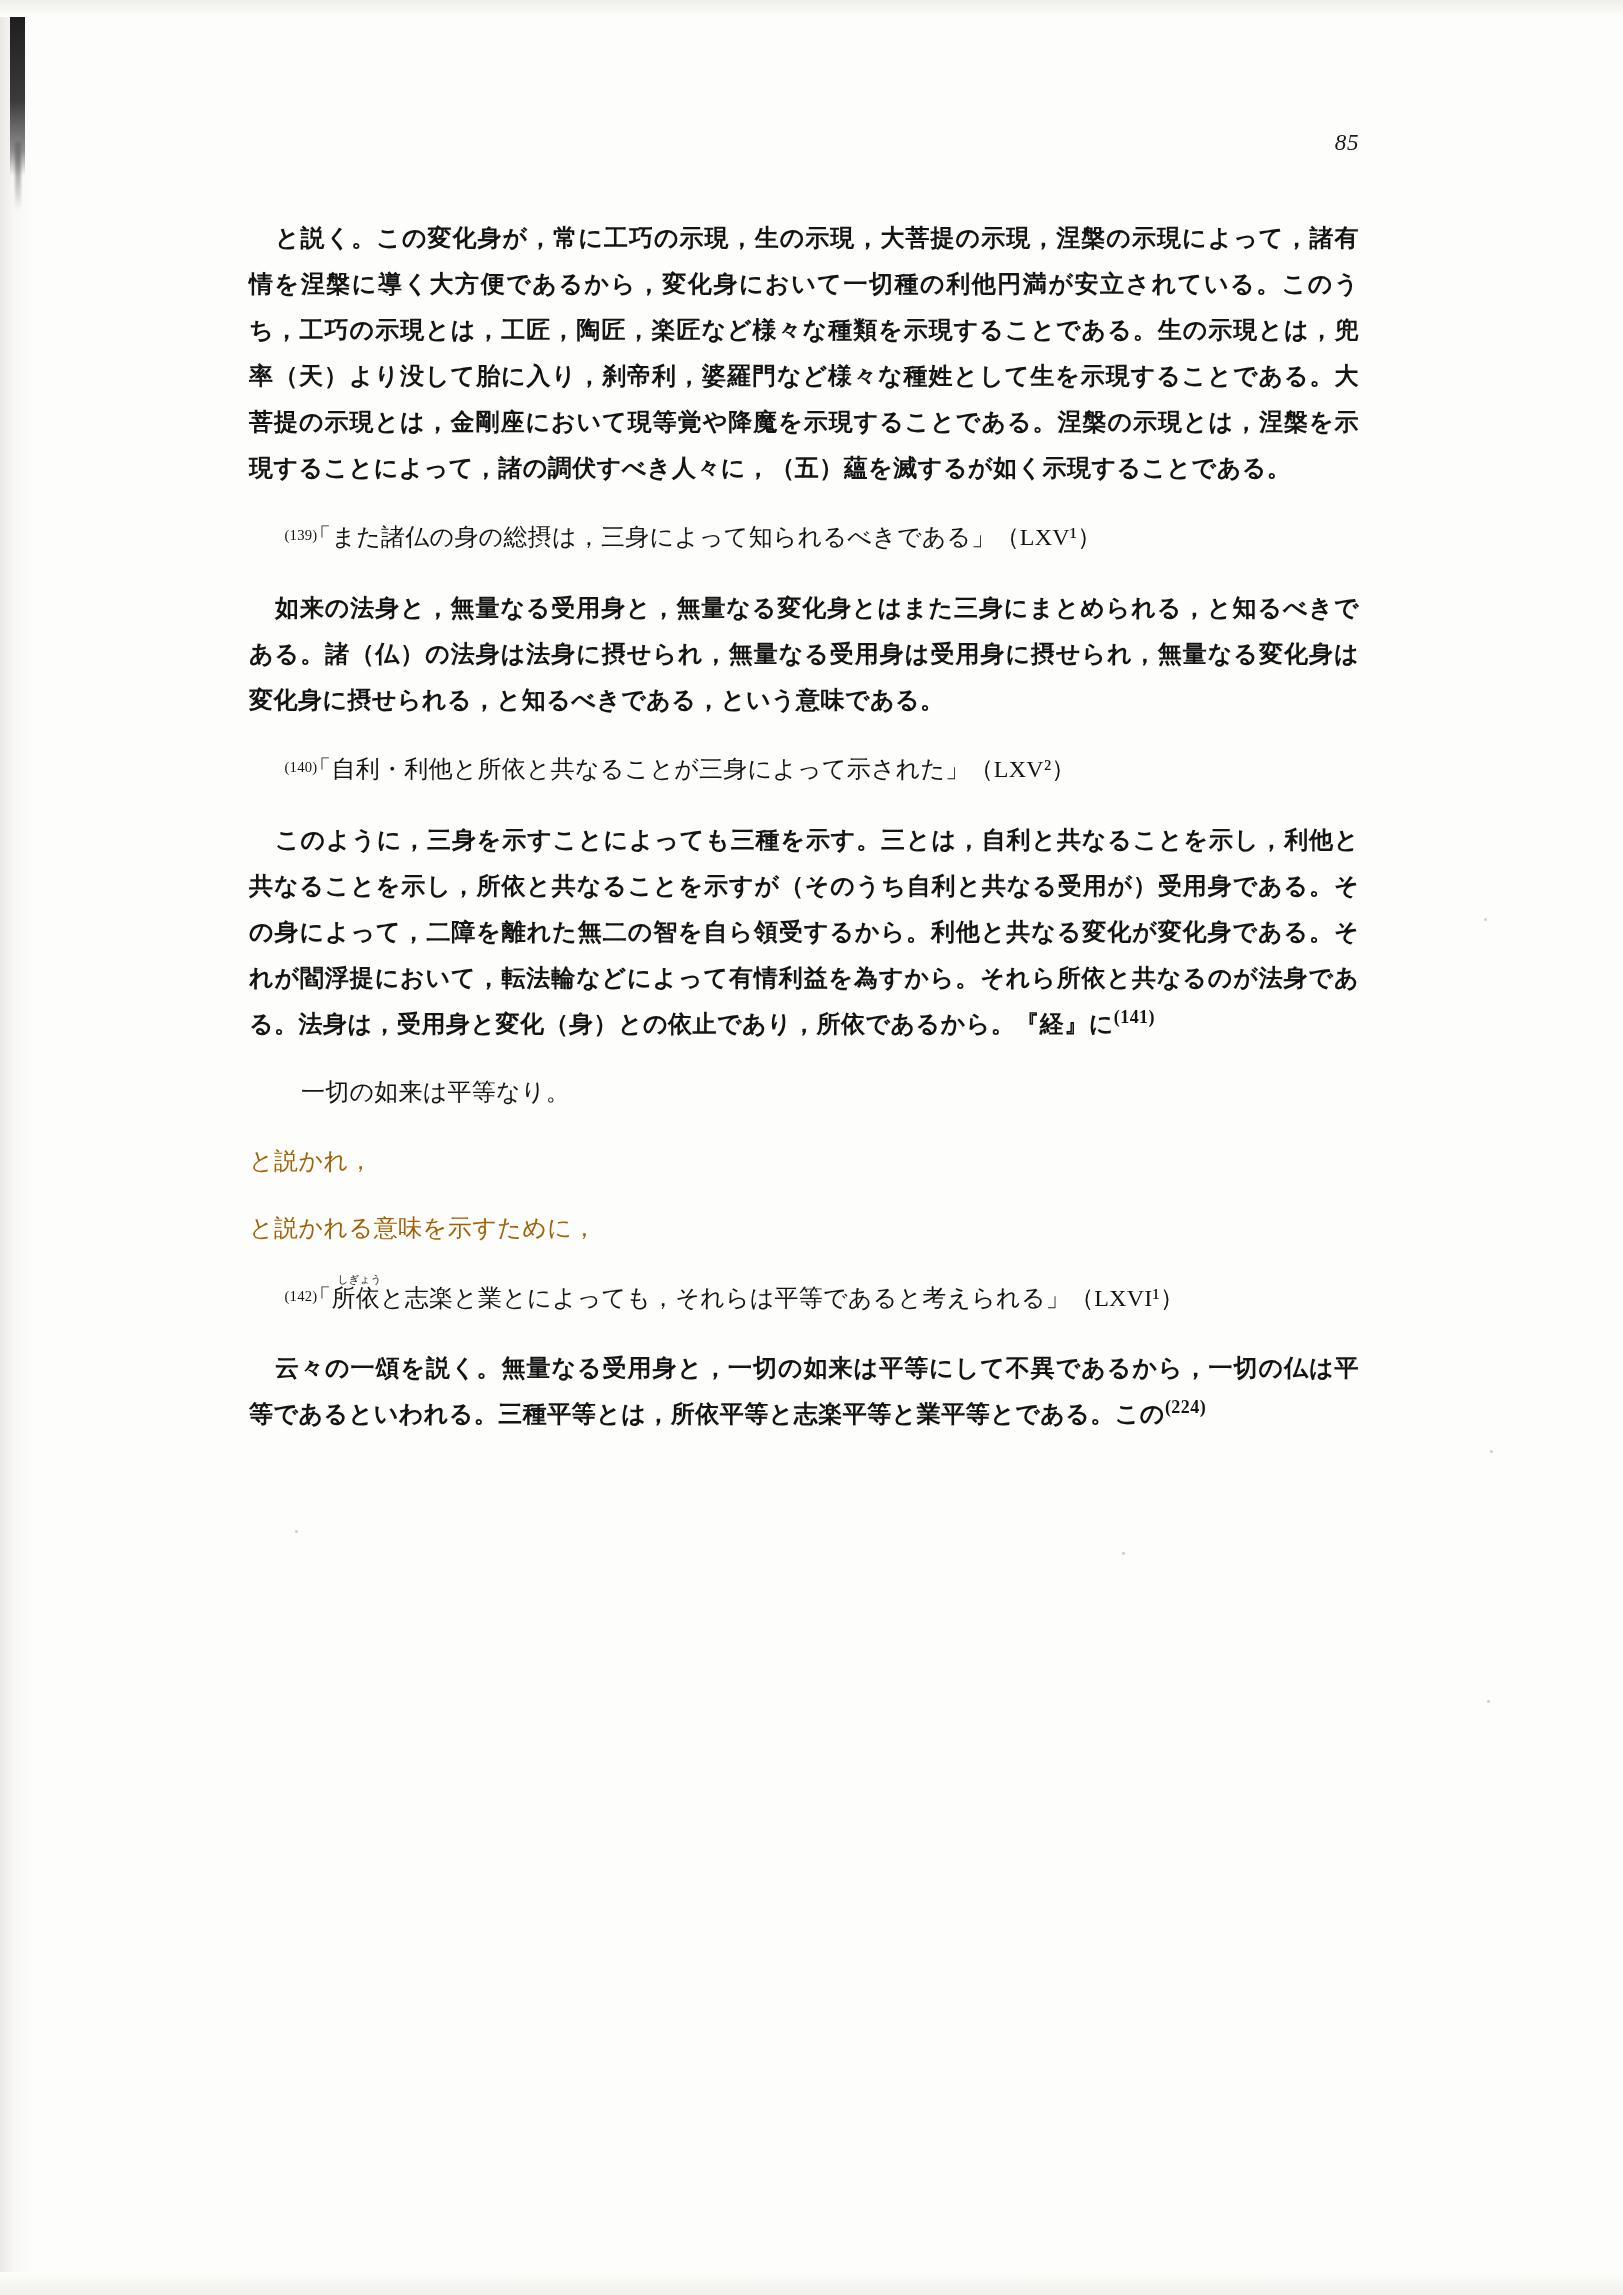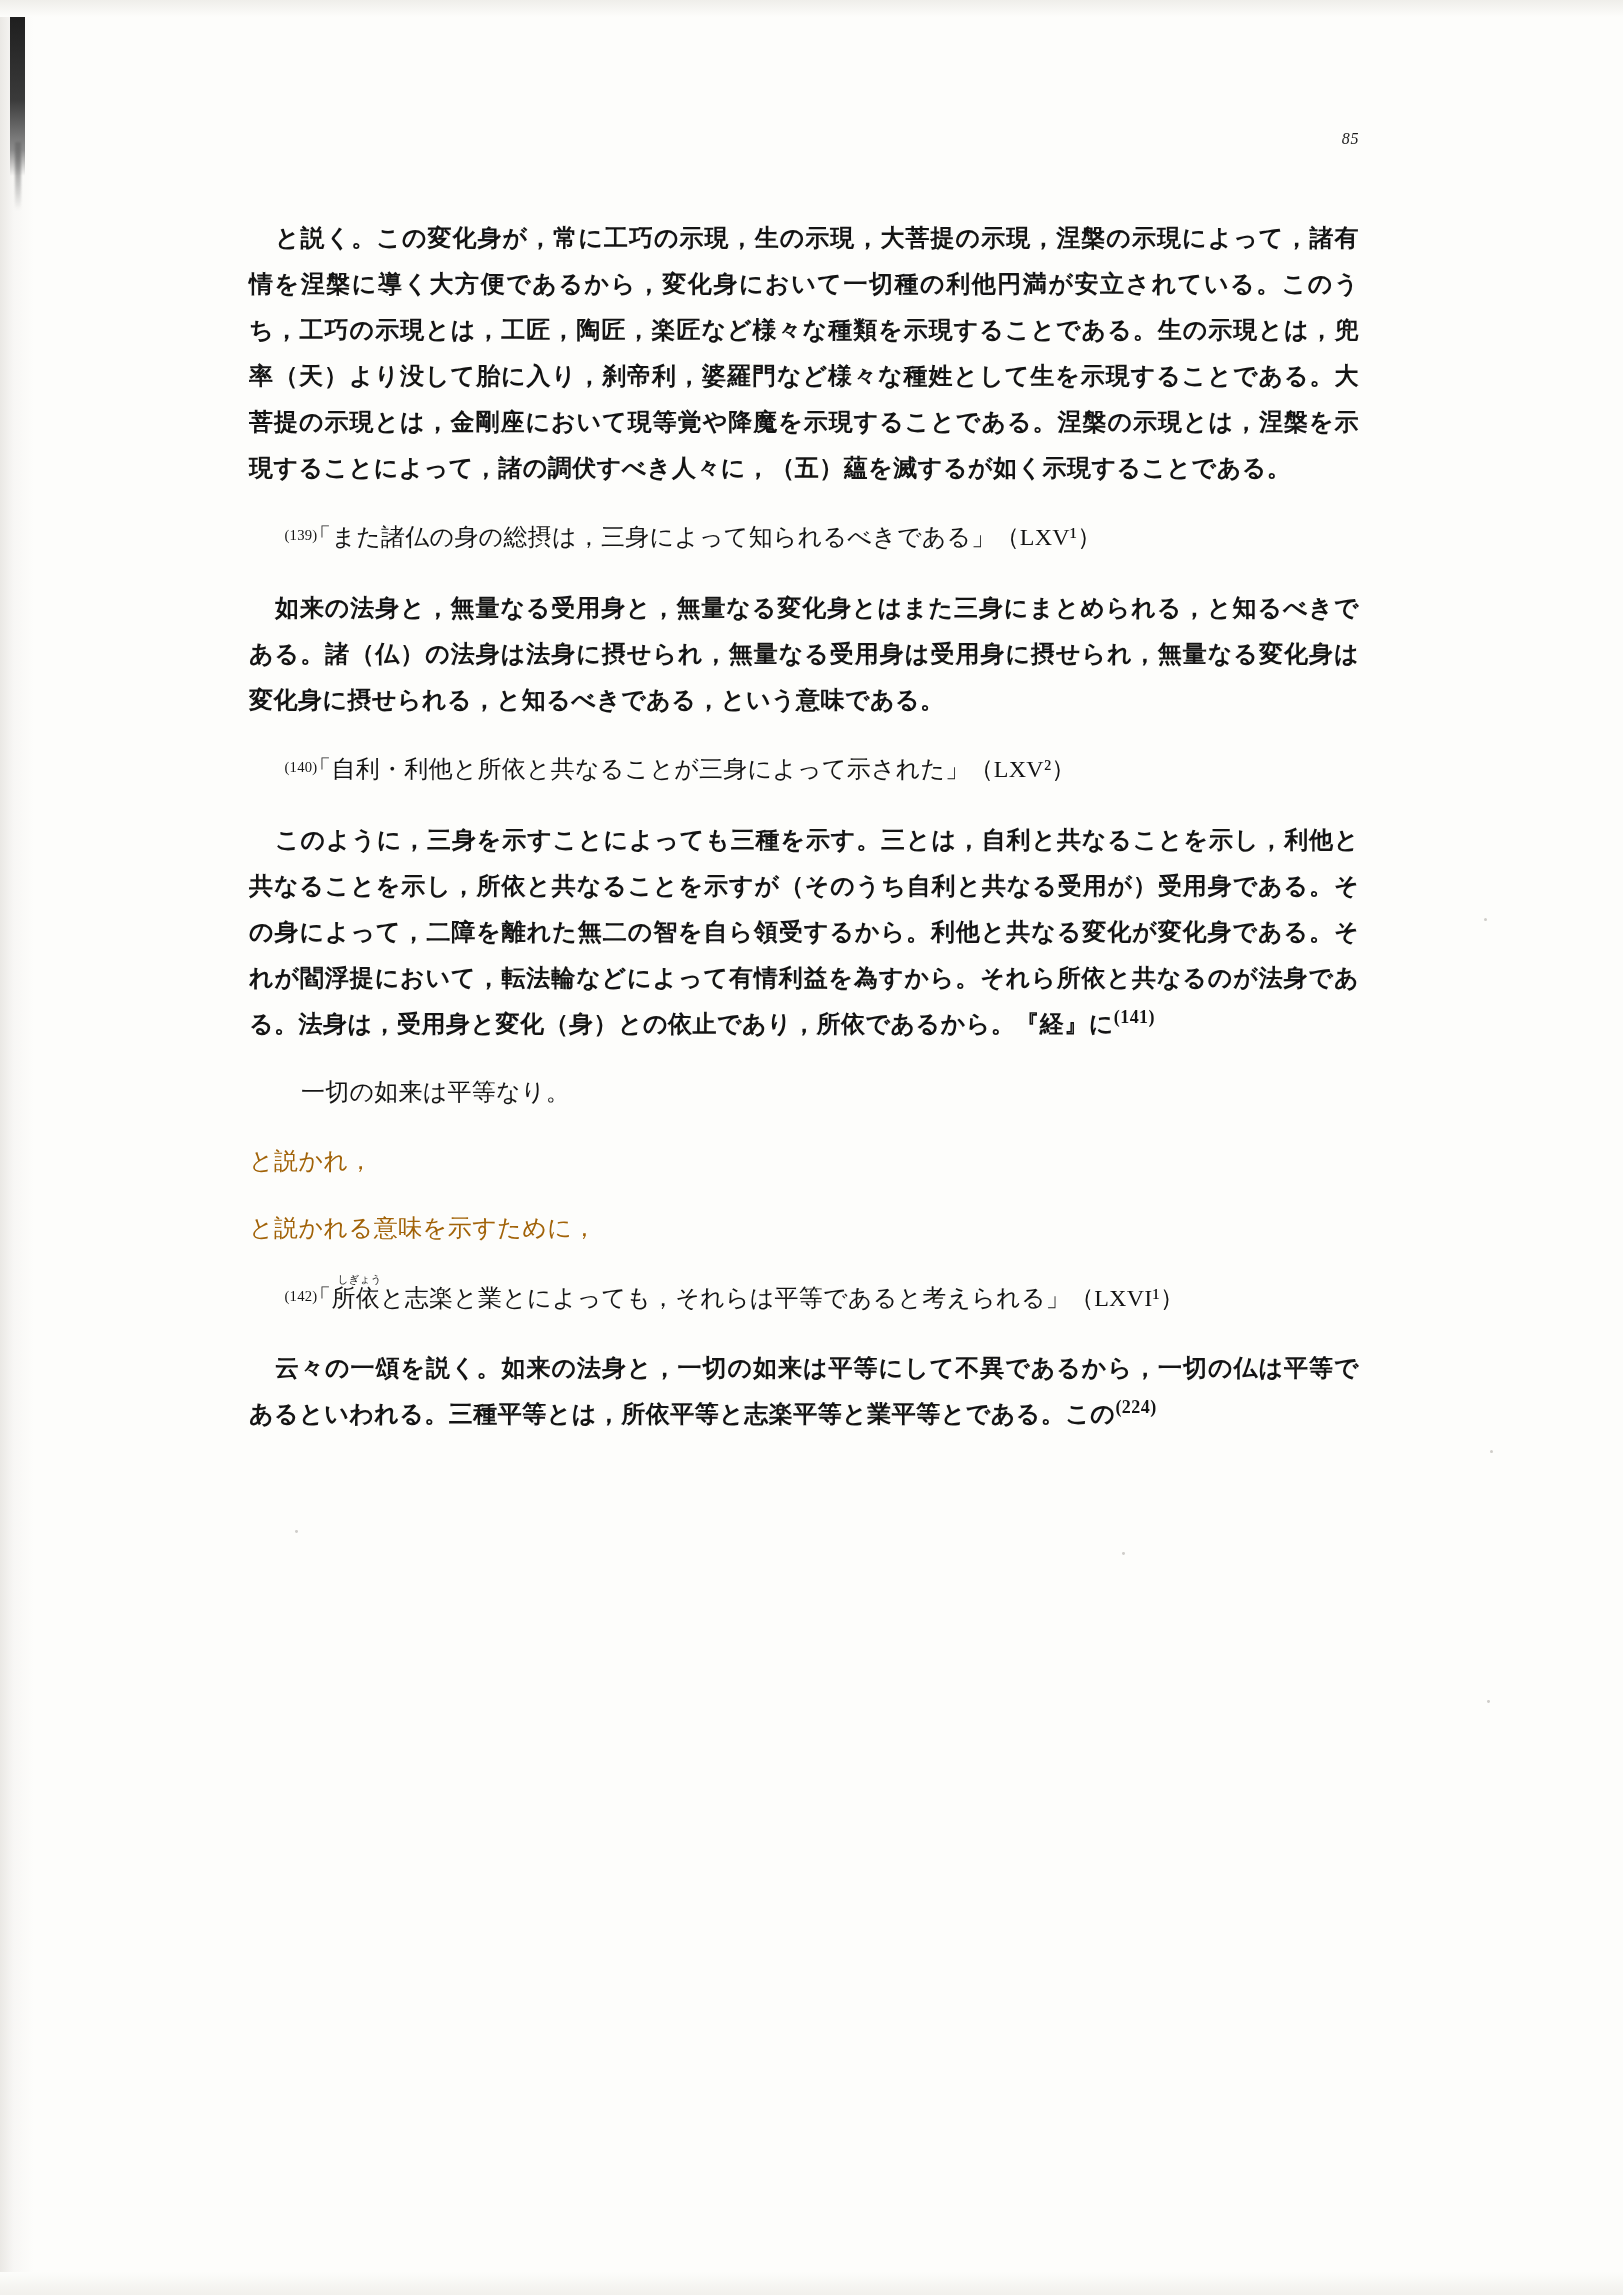--- a/index.html
+++ b/index.html
@@ -63,21 +63,21 @@
     top: 215px;
     width: 1110px;
   }
 
   .page-number {
     position: absolute;
     right: 0;
     top: -85px;
     font-family: "Liberation Serif", serif;
     font-style: italic;
-    font-size: 16px;
+    font-size: 23px;
     color: #1a1a1a;
     letter-spacing: 0.6px;
   }
 
   .para {
     font-size: 24px;
     line-height: 1.92;
     color: #141414;
     text-align: justify;
     letter-spacing: 0.02em;
@@ -195,18 +195,18 @@
 
     <div class="quote">
       <span class="inline-note">
         <span class="n">(142)</span>
       </span>
       <span>「所依と志楽と業とによっても，それらは平等であると考えられる」（LXVI¹）</span>
       <span class="ruby-text" style="left:85px; top:-1.1px; width:51px;">しぎょう</span>
     </div>
 
     <p class="para indent">
-      <span>云々の一頌を説く。如来の法身と，一切の如来は平等にして不異であるから，一切の仏は平等であるといわれる。三種平等とは，所依平等と志楽平等と業平等とである。この</span><span class="supnum">(224)</span>
+      <span>云々の一頌を説く。無量なる受用身と，一切の如来は平等にして不異であるから，一切の仏は平等であるといわれる。三種平等とは，所依平等と志楽平等と業平等とである。この</span><span class="supnum">(224)</span>
     </p>
 
   </div>
 </div>
 
 
 </body></html>

